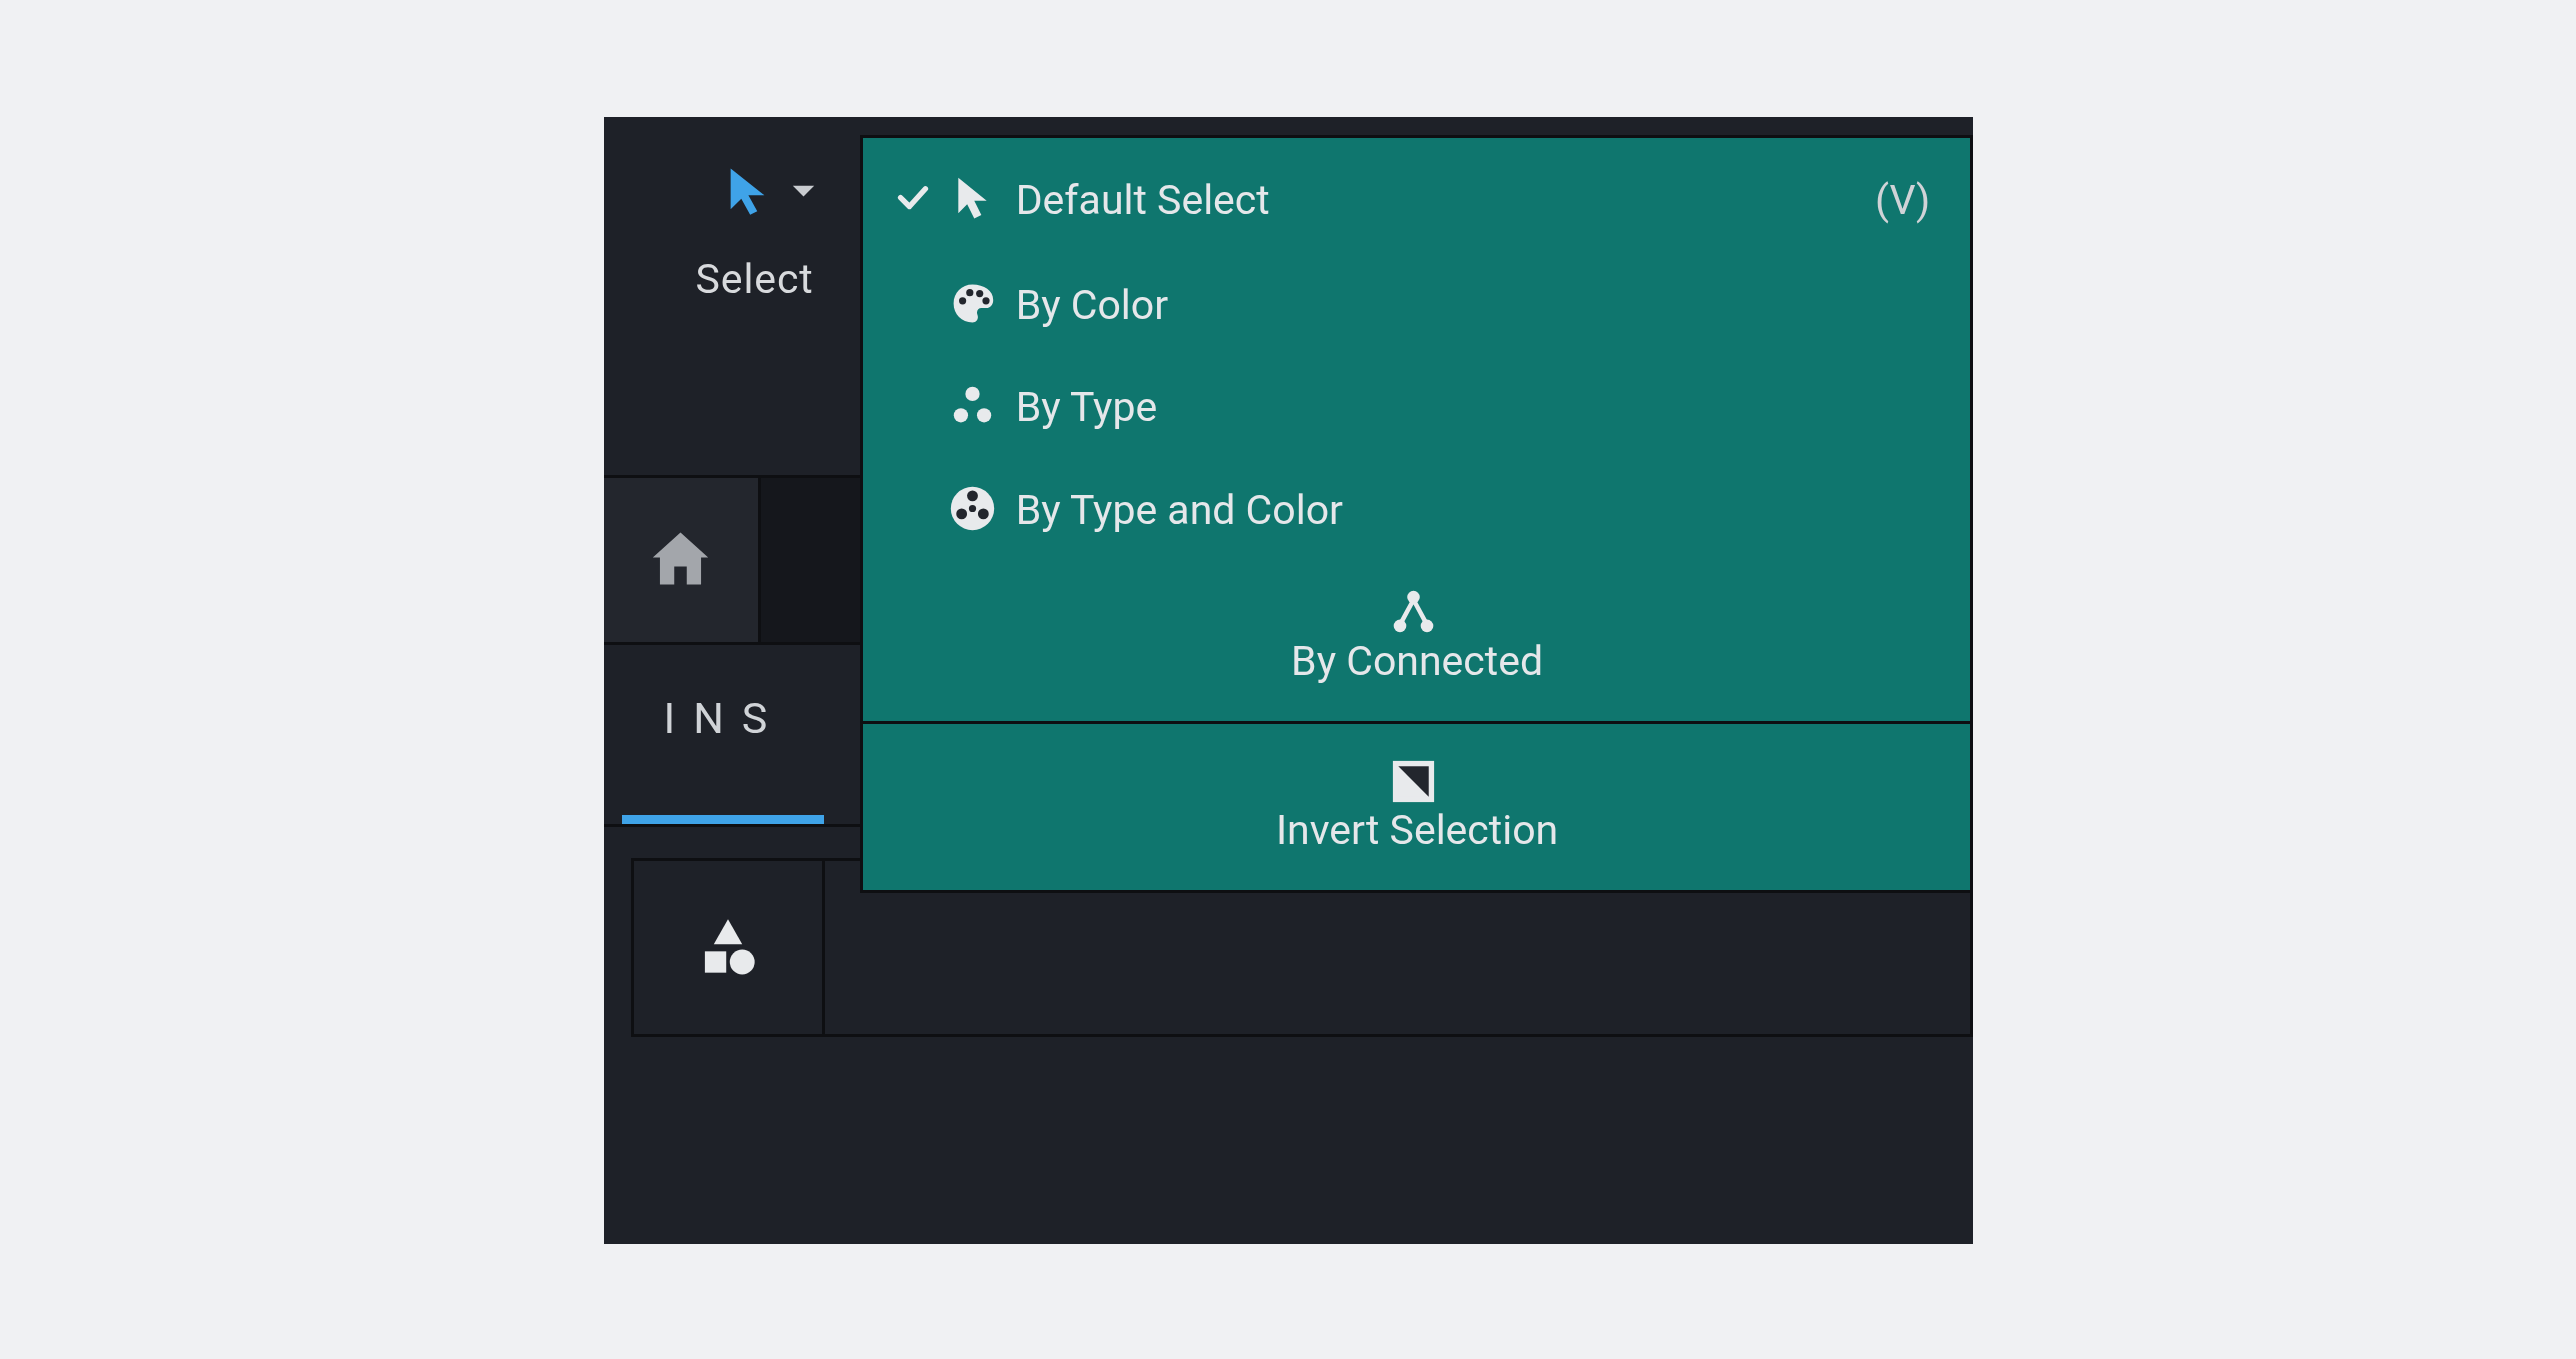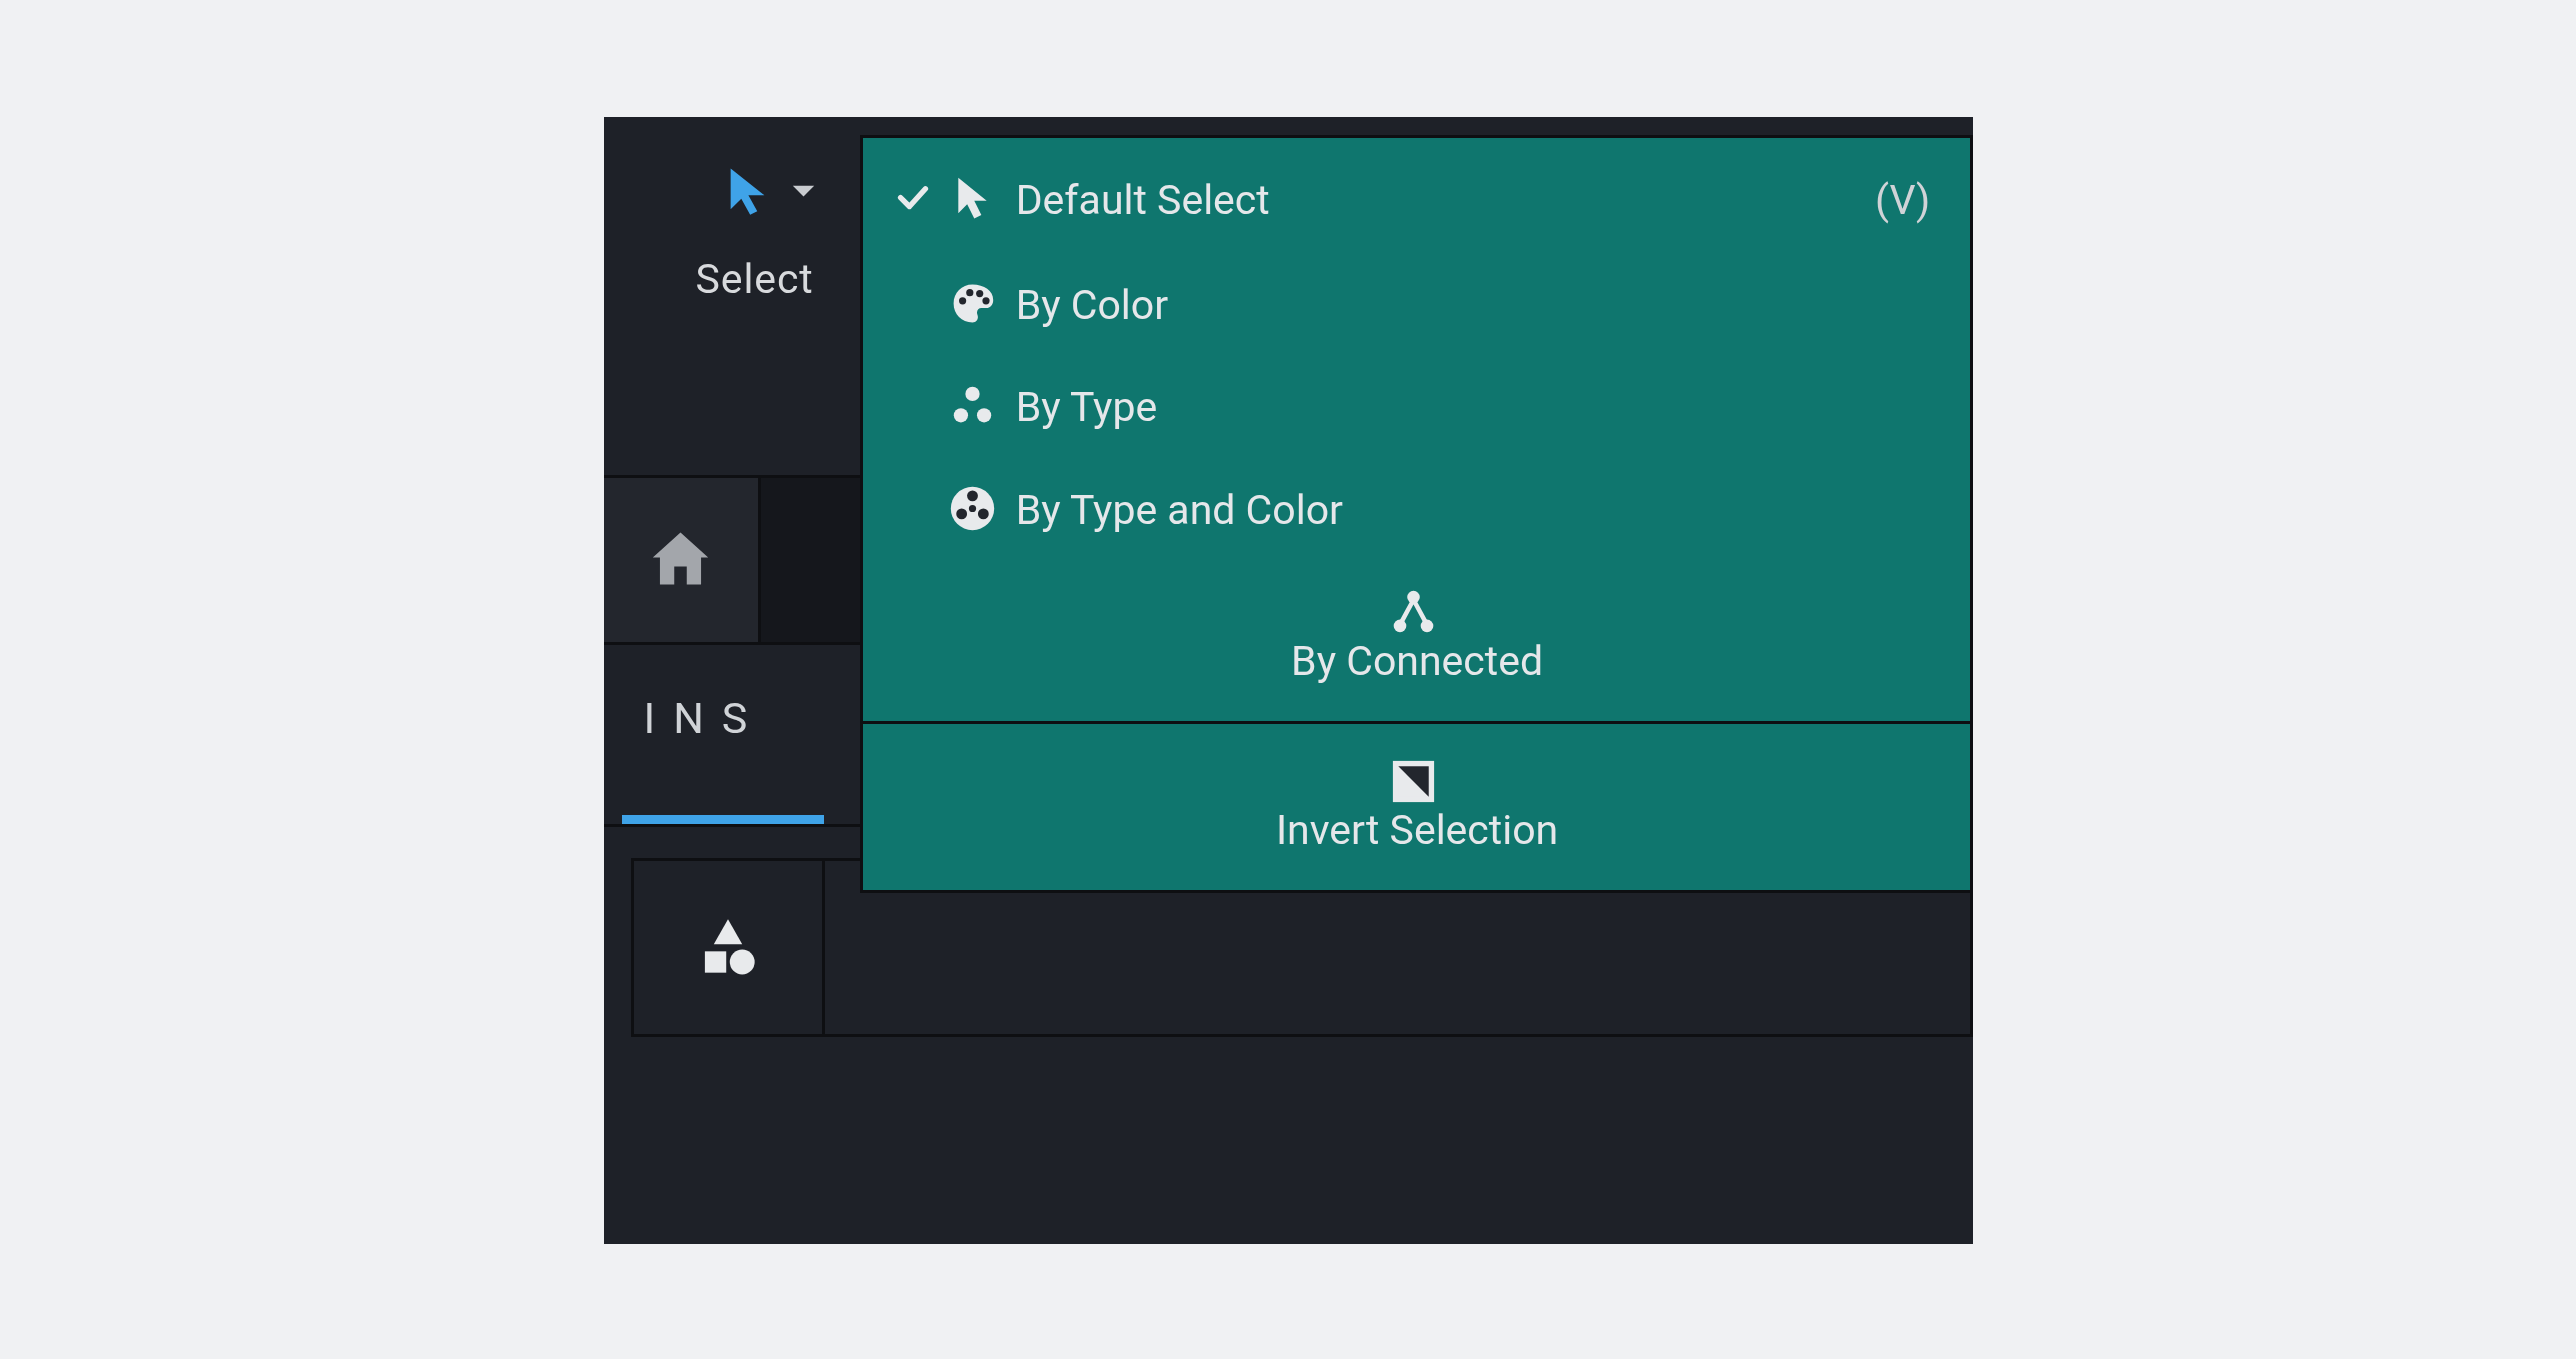--- a/index.html
+++ b/index.html
@@ -81,21 +81,21 @@
       top: 531px;
       left: 0;
       width: 100%;
       height: 179px;
       background: #1e2128;
       border-bottom: 3.6px solid #0e0f12;
     }
     
     .tab-ins {
       position: absolute;
-      left: 40px;
+      left: 60px;
       top: 45px;
       color: #d0d3d7;
       font-size: 43px;
       font-weight: 400;
       letter-spacing: 18px;
     }
     
     .tab-underline {
       position: absolute;
       bottom: 0;

